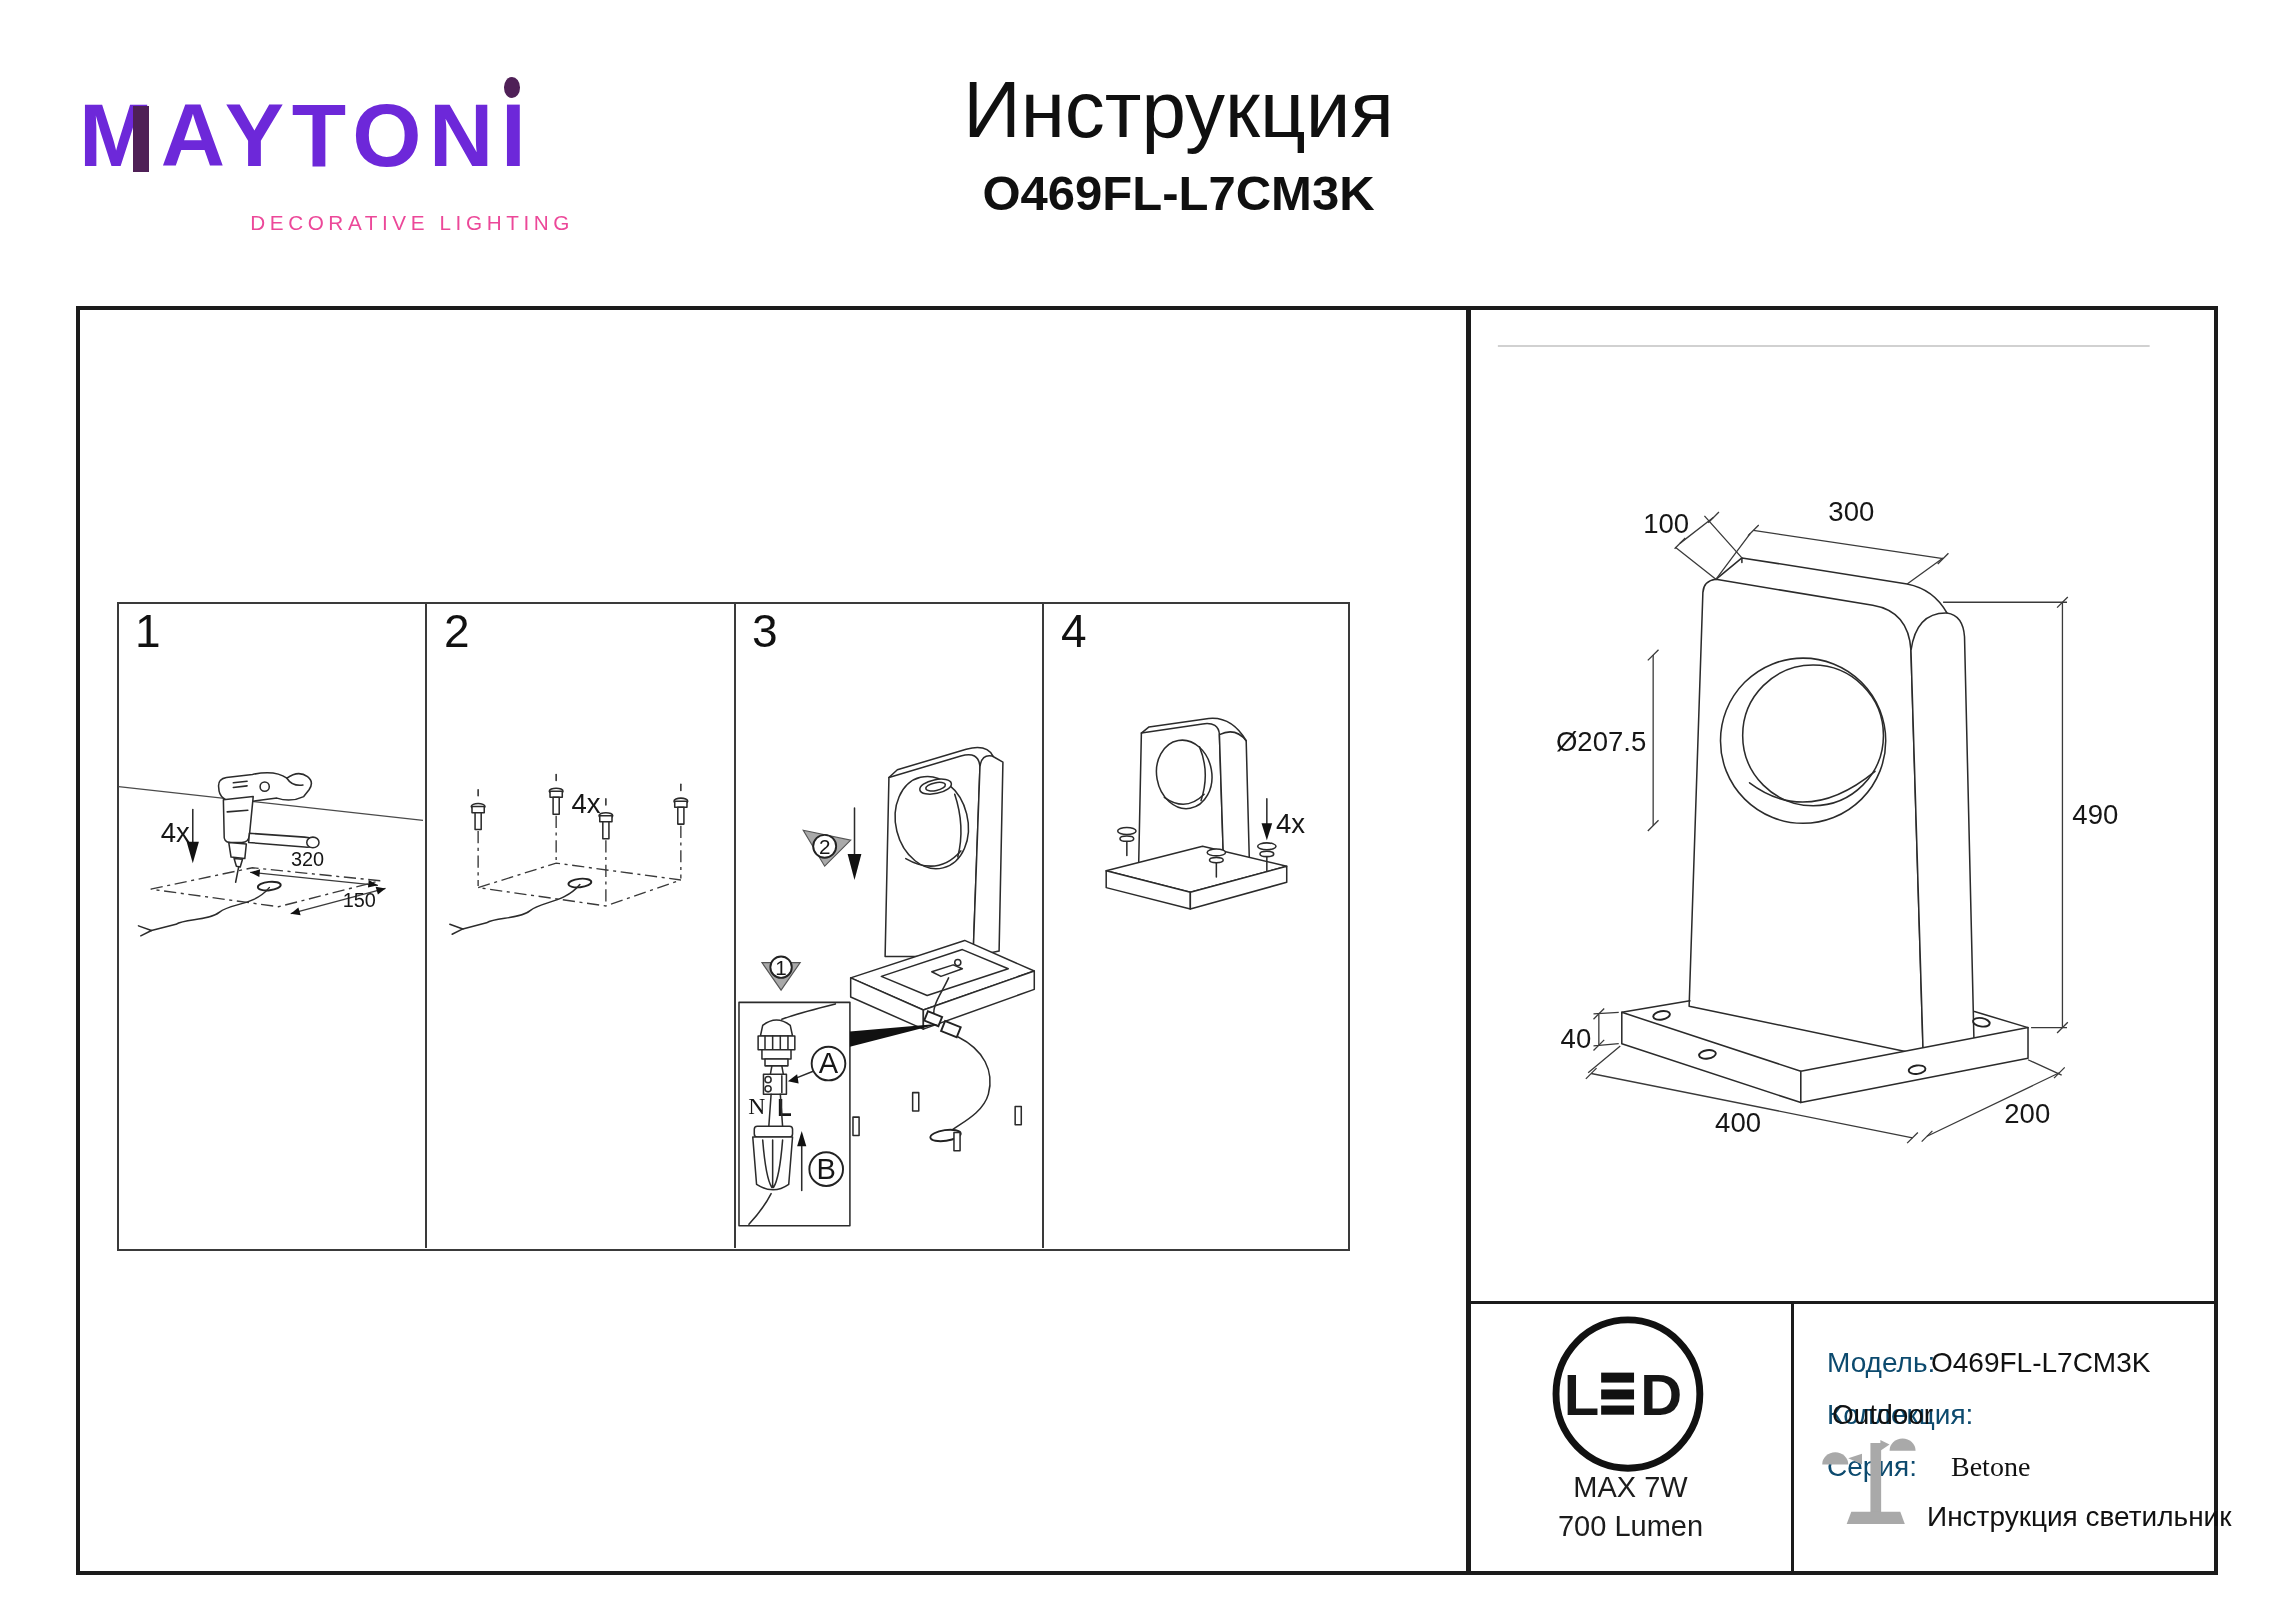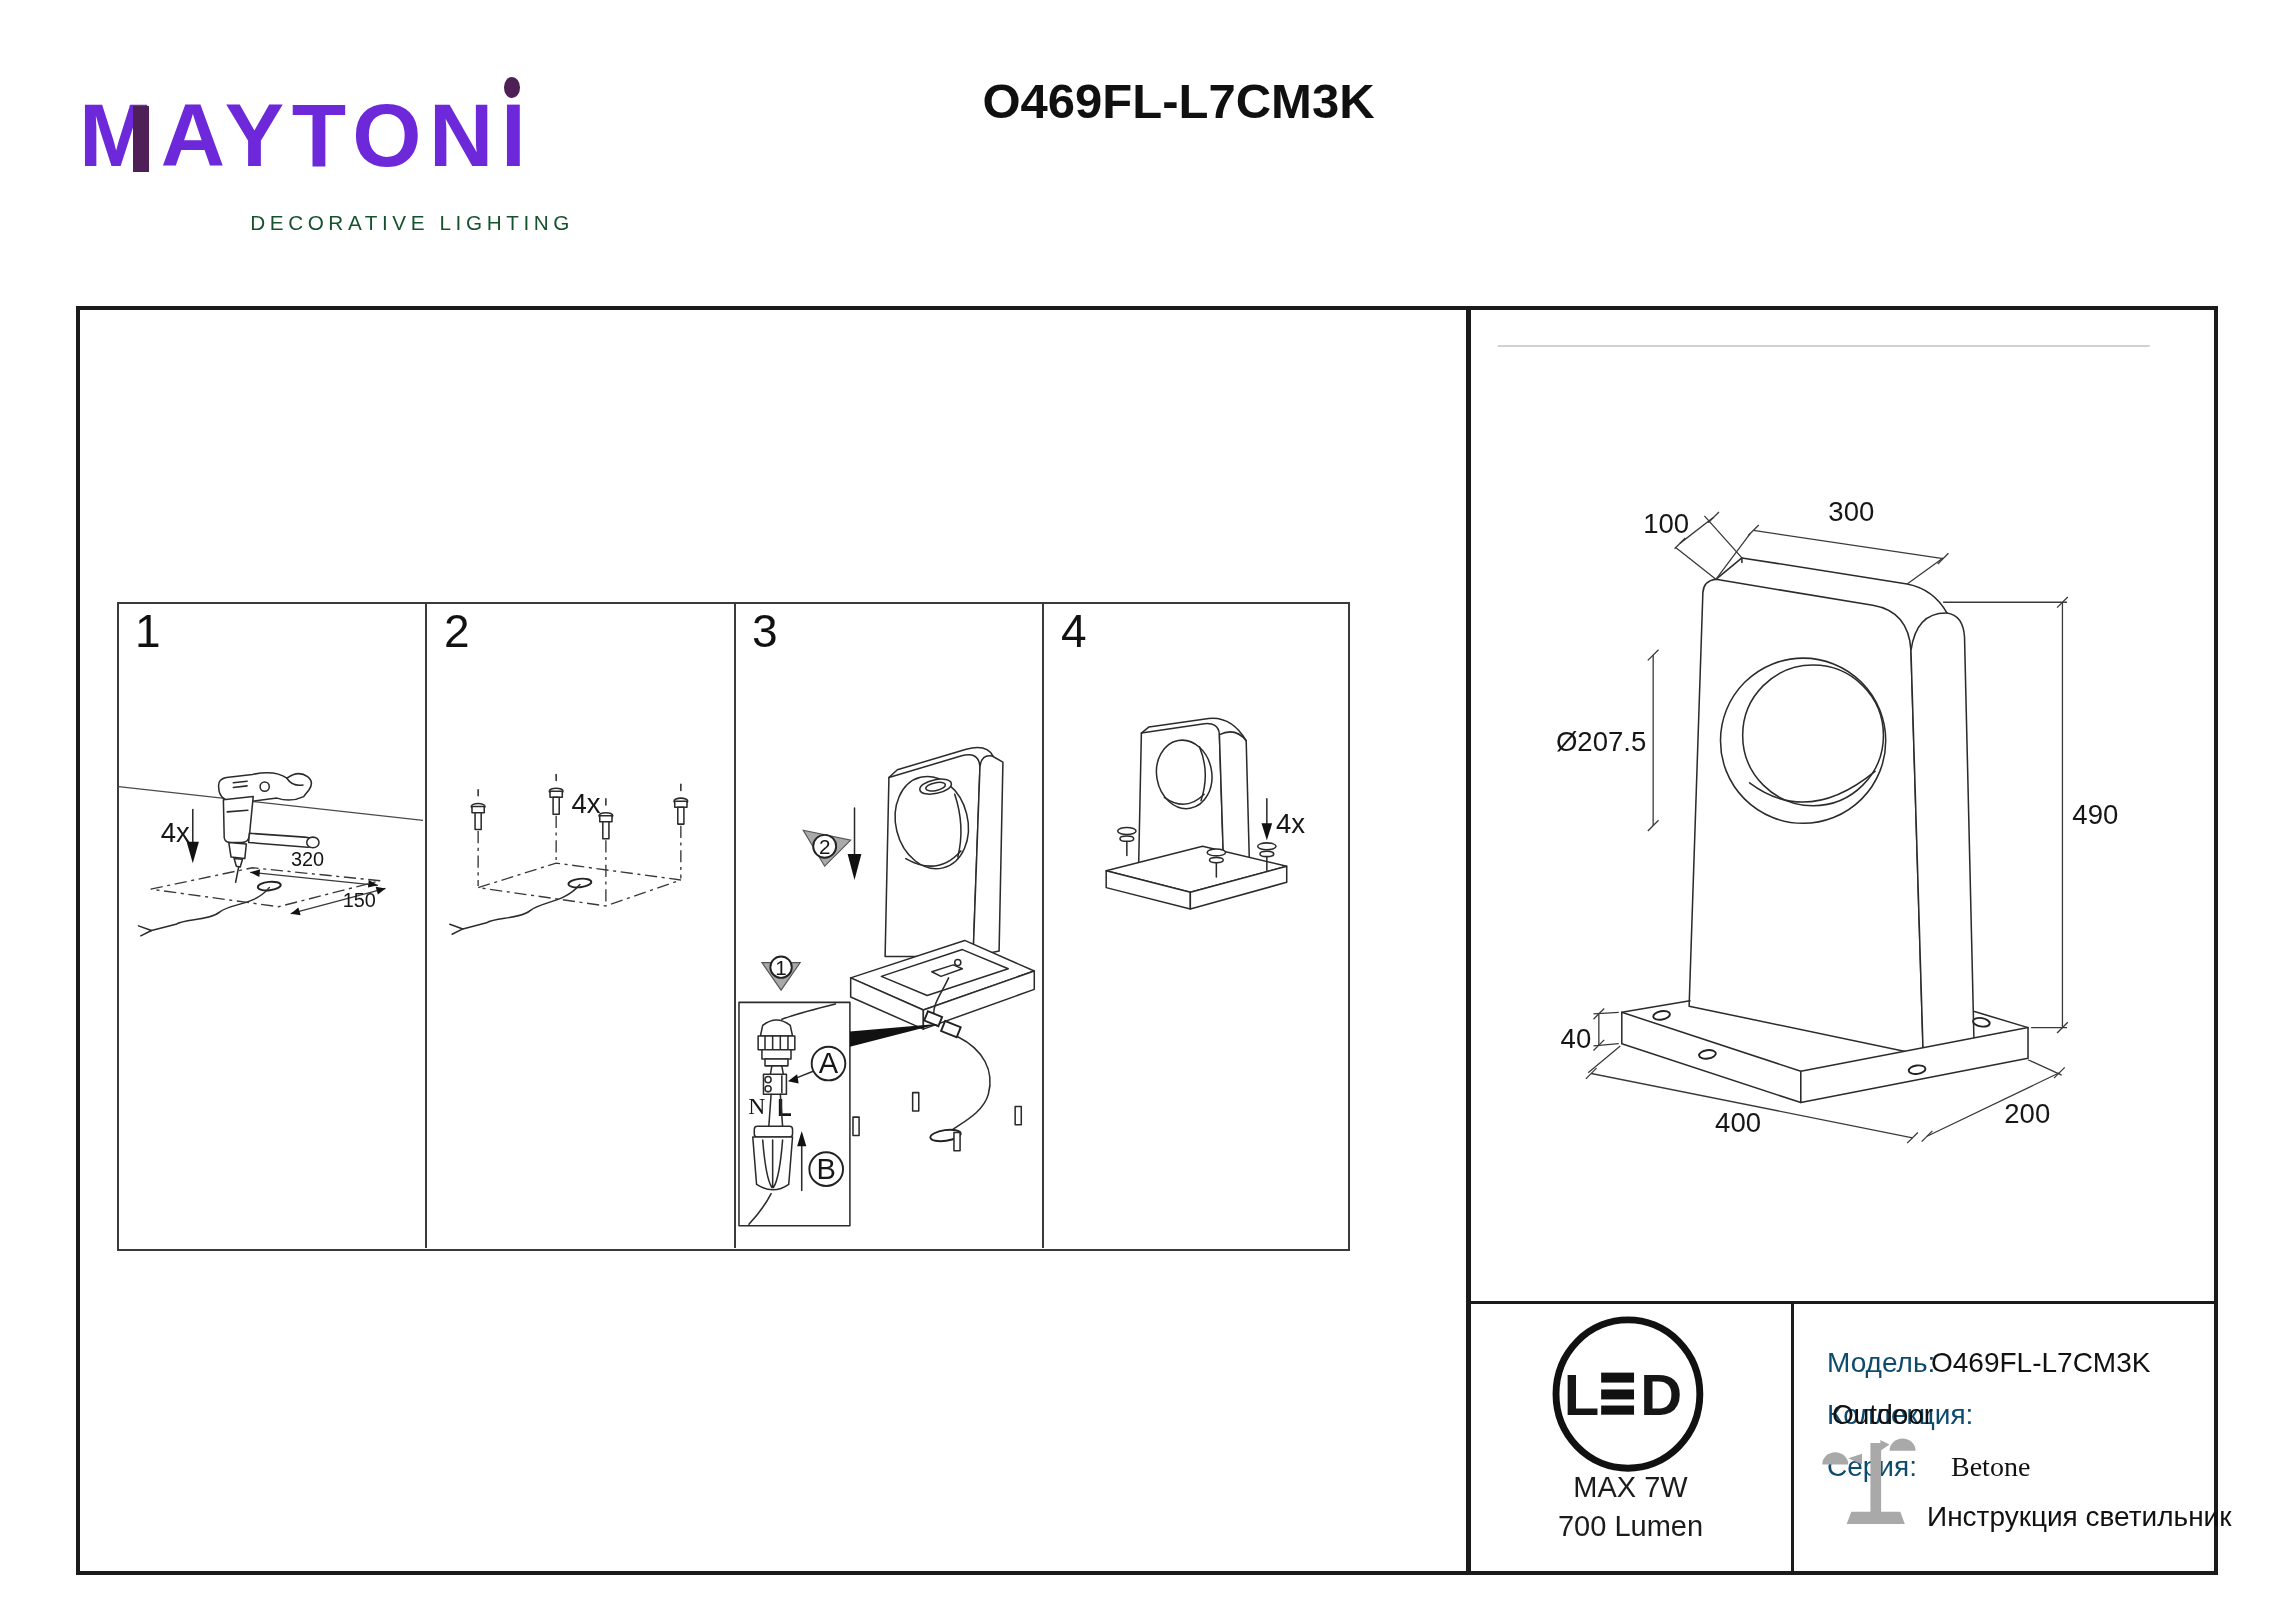--- a/index.html
+++ b/index.html
@@ -5,21 +5,21 @@
   html,body{margin:0;padding:0;background:#fff;}
   body{width:2295px;height:1623px;position:relative;font-family:"Liberation Sans",sans-serif;color:#1c1c1c;overflow:hidden;}
   .abs{position:absolute;}
 
   
   #brand-word{left:79px;top:91px;font-size:89px;font-weight:700;letter-spacing:7.7px;line-height:1;color:#6d28d9;white-space:nowrap;}
   .m-wrap{position:relative;display:inline-block;}
   .m-leg{position:absolute;left:54px;top:15.3px;width:16px;height:66px;background:#4f2057;}
   .i-wrap{position:relative;display:inline-block;}
   .i-dot{position:absolute;left:3.1px;top:-13.8px;width:16px;height:20.7px;border-radius:50%;background:#4f2057;}
-  #brand-sub{left:79px;top:211px;width:495px;text-align:right;font-size:20.7px;letter-spacing:4.6px;color:#14532d;}
+  #brand-sub{left:79px;top:211px;width:495px;text-align:right;font-size:20.7px;letter-spacing:4.6px;color:#ec4899;}
   #title-block{left:796px;top:64px;width:765px;text-align:center;}
   #doc-title{font-size:80px;line-height:1.15;color:#101010;}
   #doc-model{font-size:49px;font-weight:700;margin-top:9.2px;color:#101010;}
 
   
   .frame{border:4.6px solid #1b1b1b;box-sizing:border-box;background:transparent;}
   #outer-box{left:76px;top:306px;width:2142px;height:1269px;}
   .divider{background:#1b1b1b;}
   #main-div-v{left:1466px;top:306px;width:4.6px;height:1269px;}
   #right-div-h{left:1468px;top:1301px;width:750px;height:3.1px;}
@@ -57,20 +57,21 @@
 </style>
 </head>
 <body>
 
 <div class="abs" id="brand-word">
   <span class="m-wrap"><span>M</span><span class="m-leg"></span></span><span>AYTON</span><span class="i-wrap"><span>I</span><span class="i-dot"></span></span>
 </div>
 <div class="abs" id="brand-sub">DECORATIVE LIGHTING</div>
 
 <div class="abs" id="title-block">
+  <div id="doc-title">Инструкция</div>
   <div id="doc-model">O469FL-L7CM3K</div>
 </div>
 
 <div class="abs frame" id="outer-box"></div>
 <div class="abs divider" id="main-div-v"></div>
 <div class="abs divider" id="right-div-h"></div>
 <div class="abs divider" id="right-div-v"></div>
 
 <div class="abs" id="panels"></div>
 <div class="abs panel-sep" style="left:425px;"></div>

